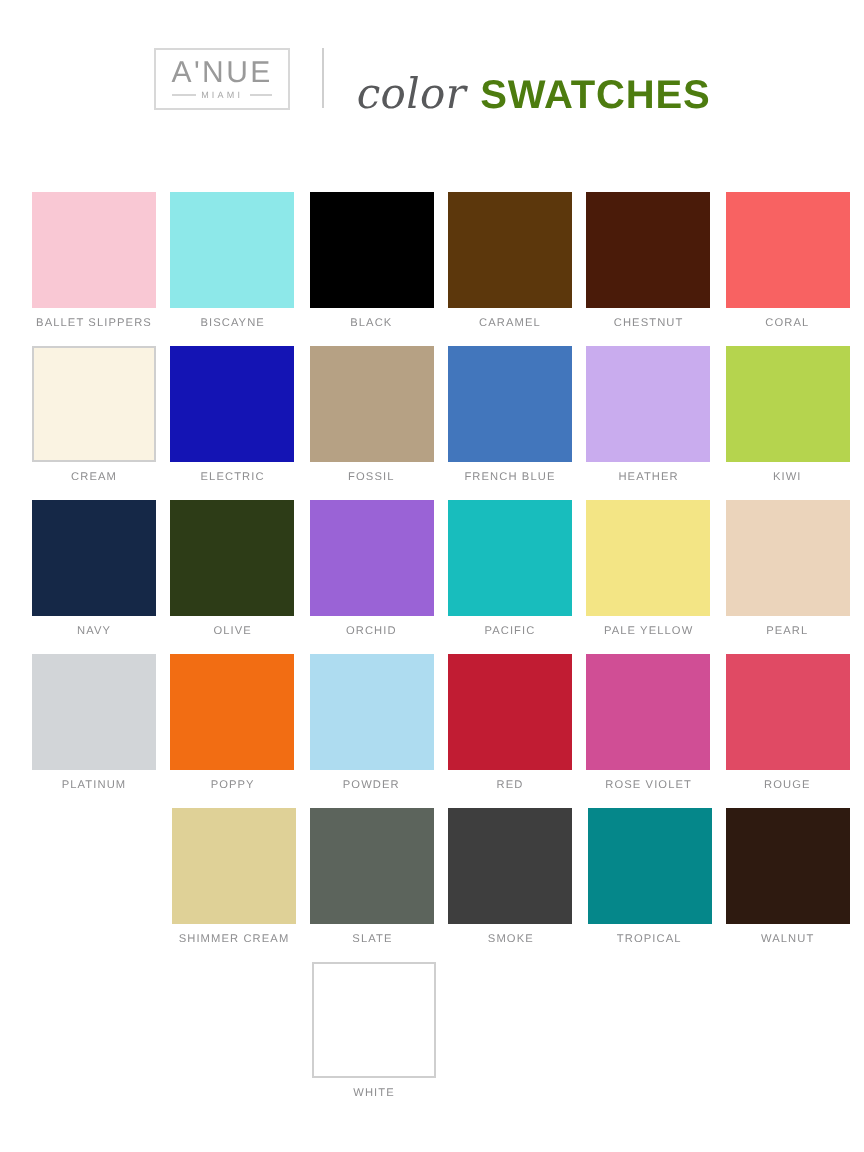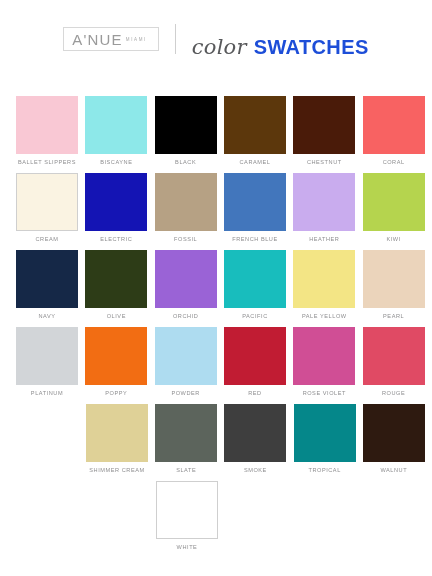--- a/index.html
+++ b/index.html
@@ -22,20 +22,21 @@
     align-items: center;
     justify-content: center;
     gap: 0;
     padding-top: 4px;
     box-sizing: border-box;
   }
   .logo-box {
     border: 1px solid #d8d8d8;
     padding: 4px 8px 3px 8px;
     display: flex;
+    flex-direction: column;
     align-items: center;
     justify-content: center;
     position: relative;
   }
   .logo-word {
     font-family: "Liberation Sans", sans-serif;
     font-size: 15px;
     letter-spacing: 1.2px;
     color: #9a9a9a;
     line-height: 15px;
@@ -77,21 +78,21 @@
     font-style: italic;
     font-size: 21px;
     color: #58595b;
     font-weight: 400;
     letter-spacing: 0.2px;
     margin-top: 16px;
   }
   .title-bold {
     font-family: "Liberation Sans", sans-serif;
     font-size: 20px;
-    color: #1d4ed8;
+    color: #4d7c0f;
     letter-spacing: 0.4px;
     font-weight: 700;
   }
 
   
   .grid {
     padding: 22px 0 0 0;
   }
   .row {
     display: flex;

